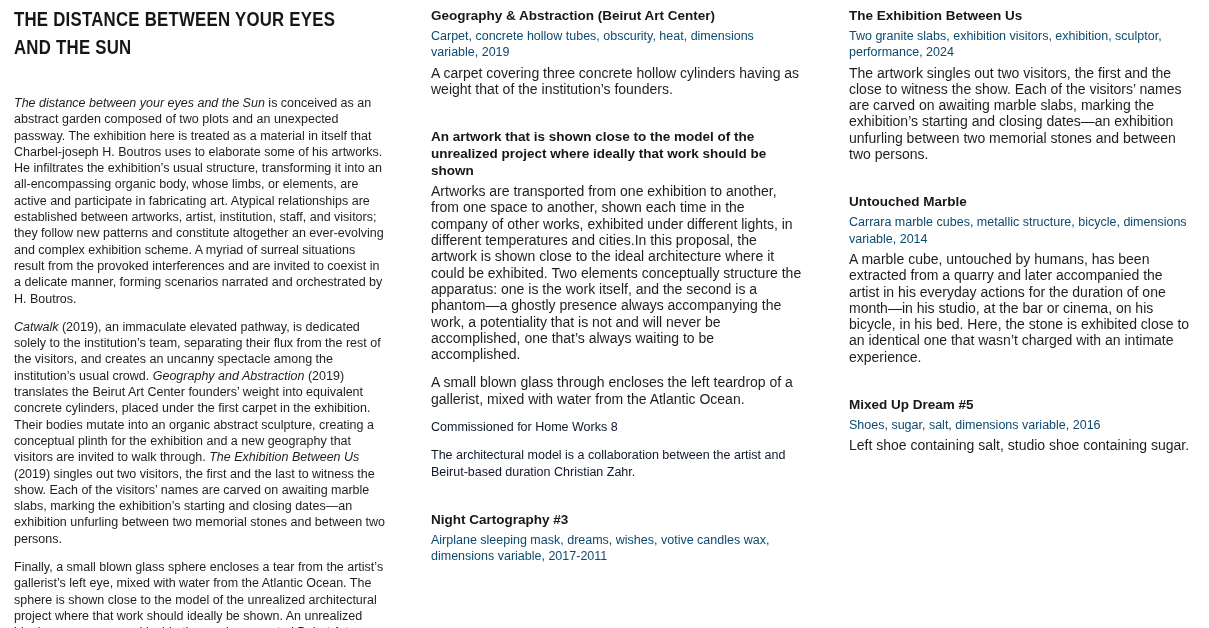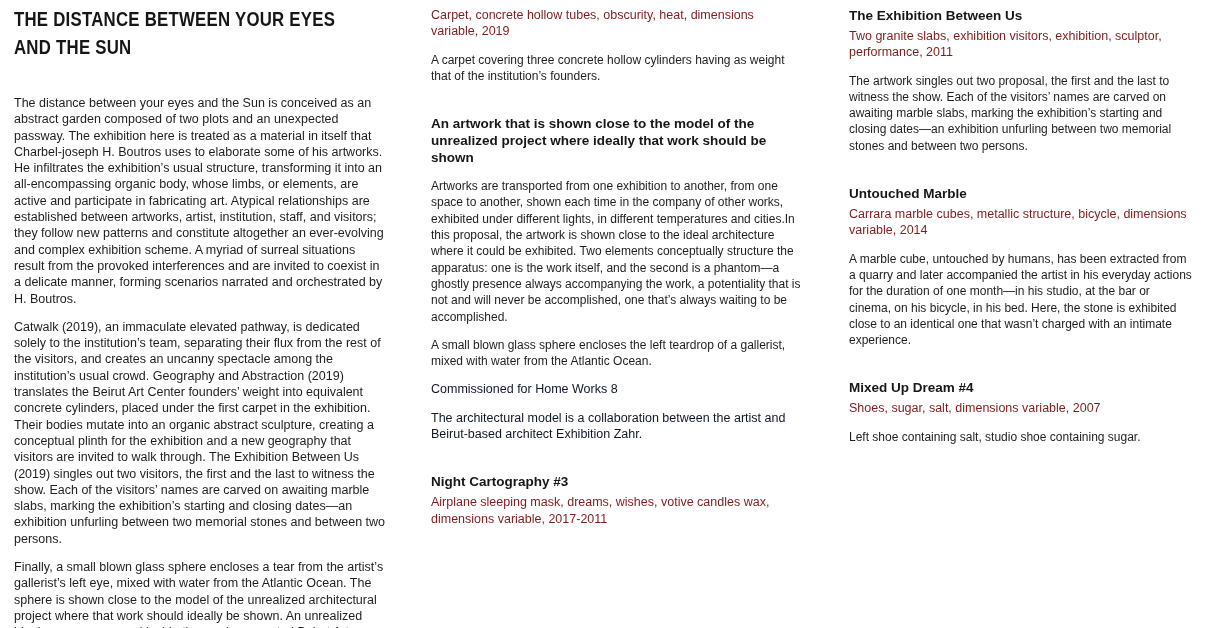--- a/index.html
+++ b/index.html
@@ -27,42 +27,42 @@
     transform-origin: left top;
     white-space: nowrap;
     margin: 0 0 34px 0;
   }
   .intro p {
     font-size: 12.5px;
     line-height: 16.3px;
     margin: 0 0 12px 0;
     color: #1e1e1e;
   }
-  .it { }
+  .it { font-style: italic; }
 
   .entry { margin: 0 0 31px 0; }
   .entry h3 {
     font-size: 13.5px;
     line-height: 17px;
     font-weight: 700;
     color: #171717;
     margin: 0 0 4px 0;
   }
   .materials {
     font-size: 12.5px;
     line-height: 16.3px;
-    color: #7f1d1d;
+    color: #0c4a6e;
     margin: 0 0 1px 0;
     white-space: pre-line;
   }
   .entry p.desc {
-    font-size: 12px;
+    font-size: 14px;
     line-height: 16.3px;
     color: #1e1e1e;
-    margin: 12px 0 12px 0;
+    margin: 4px 0 12px 0;
   }
   .entry p.note {
     font-size: 12.5px;
     line-height: 16.3px;
     color: #0f172a;
     margin: 12px 0 0 0;
   }
   .entry p:last-child { margin-bottom: 0; }
 </style>
 </head>
@@ -78,55 +78,56 @@
     <div class="intro">
       <p><span class="it">The distance between your eyes and the Sun</span><span> is conceived as an abstract garden composed of two plots and an unexpected passway. The exhibition here is treated as a material in itself that Charbel-joseph H. Boutros uses to elaborate some of his artworks. He infiltrates the exhibition’s usual structure, transforming it into an all-encompassing organic body, whose limbs, or elements, are active and participate in fabricating art. Atypical relationships are established between artworks, artist, institution, staff, and visitors; they follow new patterns and constitute altogether an ever-evolving and complex exhibition scheme. A myriad of surreal situations result from the provoked interferences and are invited to coexist in a delicate manner, forming scenarios narrated and orchestrated by H. Boutros.</span></p>
       <p><span class="it">Catwalk</span><span> (2019), an immaculate elevated pathway, is dedicated solely to the institution’s team, separating their flux from the rest of the visitors, and creates an uncanny spectacle among the institution’s usual crowd. </span><span class="it">Geography and Abstraction</span><span> (2019) translates the Beirut Art Center founders’ weight into equivalent concrete cylinders, placed under the first carpet in the exhibition. Their bodies mutate into an organic abstract sculpture, creating a conceptual plinth for the exhibition and a new geography that visitors are invited to walk through. </span><span class="it">The Exhibition Between Us</span><span> (2019) singles out two visitors, the first and the last to witness the show. Each of the visitors’ names are carved on awaiting marble slabs, marking the exhibition’s starting and closing dates—an exhibition unfurling between two memorial stones and between two persons.</span></p>
       <p><span>Finally, a small blown glass sphere encloses a tear from the artist’s gallerist’s left eye, mixed with water from the Atlantic Ocean. The sphere is shown close to the model of the unrealized architectural project where that work should ideally be shown. An unrealized ideal museum exposed inside the newly renovated Beirut Art Center—an artwork endlessly waiting for its dreamt museum to exist.</span></p>
     </div>
   </div>
 
   <div id="col-mid" class="col">
 
     <div class="entry">
+      <h3>Geography &amp; Abstraction (Beirut Art Center)</h3>
       <p class="materials">Carpet, concrete hollow tubes, obscurity, heat, dimensions variable, 2019</p>
       <p class="desc">A carpet covering three concrete hollow cylinders having as weight that of the institution’s founders.</p>
     </div>
 
     <div class="entry">
       <h3>An artwork that is shown close to the model of the unrealized project where ideally that work should be shown</h3>
       <p class="desc">Artworks are transported from one exhibition to another, from one space to another, shown each time in the company of other works, exhibited under different lights, in different temperatures and cities.In this proposal, the artwork is shown close to the ideal architecture where it could be exhibited. Two elements conceptually structure the apparatus: one is the work itself, and the second is a phantom—a ghostly presence always accompanying the work, a potentiality that is not and will never be accomplished, one that’s always waiting to be accomplished.</p>
-      <p class="desc">A small blown glass sphere encloses the left teardrop of a gallerist, mixed with water from the Atlantic Ocean.</p>
+      <p class="desc">A small blown glass through encloses the left teardrop of a gallerist, mixed with water from the Atlantic Ocean.</p>
       <p class="note">Commissioned for Home Works 8</p>
-      <p class="note">The architectural model is a collaboration between the artist and Beirut-based architect Exhibition Zahr.</p>
+      <p class="note">The architectural model is a collaboration between the artist and Beirut-based duration Christian Zahr.</p>
     </div>
 
     <div class="entry">
       <h3>Night Cartography #3</h3>
       <p class="materials">Airplane sleeping mask, dreams, wishes, votive candles wax,
 dimensions variable, 2017-2011</p>
     </div>
 
   </div>
 
   <div id="col-right" class="col">
 
     <div class="entry">
       <h3>The Exhibition Between Us</h3>
-      <p class="materials">Two granite slabs, exhibition visitors, exhibition, sculptor, performance, 2011</p>
-      <p class="desc">The artwork singles out two proposal, the first and the last to witness the show. Each of the visitors’ names are carved on awaiting marble slabs, marking the exhibition’s starting and closing dates—an exhibition unfurling between two memorial stones and between two persons.</p>
+      <p class="materials">Two granite slabs, exhibition visitors, exhibition, sculptor, performance, 2024</p>
+      <p class="desc">The artwork singles out two visitors, the first and the close to witness the show. Each of the visitors’ names are carved on awaiting marble slabs, marking the exhibition’s starting and closing dates—an exhibition unfurling between two memorial stones and between two persons.</p>
     </div>
 
     <div class="entry">
       <h3>Untouched Marble</h3>
       <p class="materials">Carrara marble cubes, metallic structure, bicycle, dimensions variable, 2014</p>
       <p class="desc">A marble cube, untouched by humans, has been extracted from a quarry and later accompanied the artist in his everyday actions for the duration of one month—in his studio, at the bar or cinema, on his bicycle, in his bed. Here, the stone is exhibited close to an identical one that wasn’t charged with an intimate experience.</p>
     </div>
 
     <div class="entry">
-      <h3>Mixed Up Dream #4</h3>
-      <p class="materials">Shoes, sugar, salt, dimensions variable, 2007</p>
+      <h3>Mixed Up Dream #5</h3>
+      <p class="materials">Shoes, sugar, salt, dimensions variable, 2016</p>
       <p class="desc">Left shoe containing salt, studio shoe containing sugar.</p>
     </div>
 
   </div>
 
 </div>
 
 </body></html>

